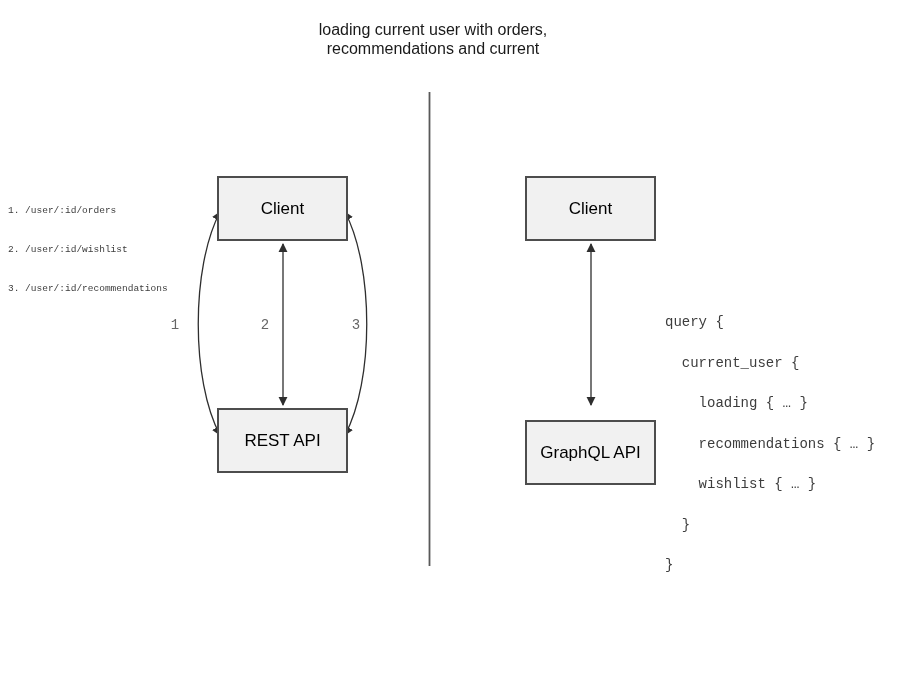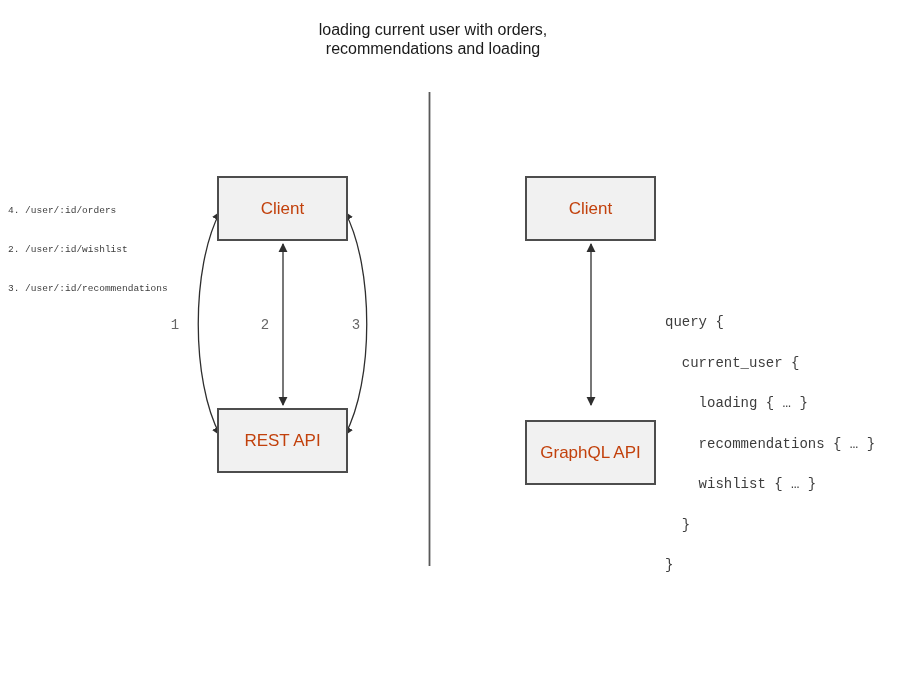--- a/index.html
+++ b/index.html
@@ -33,21 +33,21 @@
 
   .node {
     position: absolute;
     width: 131px; height: 65px;
     background: var(--box-fill);
     border: 2px solid var(--box-border);
     display: flex;
     align-items: center;
     justify-content: center;
     font-size: 17px;
-    color: #c2410c;
+    color: #000000;
     white-space: nowrap;
   }
   .client-left   { left: 217px; top: 176px; }
   .rest-api      { left: 217px; top: 408px; justify-content: center; }
   .client-right  { left: 525px; top: 176px; }
   .graphql-api   { left: 525px; top: 408px; margin-top: 12px; }
 
   .mono {
     font-family: "Liberation Mono", "DejaVu Sans Mono", monospace;
     white-space: pre;
@@ -94,25 +94,25 @@
   }
   .arrowhead { fill: var(--arrow-color); }
 </style>
 </head>
 <body>
 
 <div class="canvas">
 
   <div class="title">
     <div>loading current user with orders,</div>
-    <div>recommendations and loading</div>
+    <div>recommendations and current</div>
   </div>
 
   <div class="endpoints mono">
-    <div>4. /user/:id/orders</div>
+    <div>1. /user/:id/orders</div>
     <div>2. /user/:id/wishlist</div>
     <div>3. /user/:id/recommendations</div>
   </div>
 
   <svg class="overlay" viewBox="0 0 917 689" xmlns="http://www.w3.org/2000/svg">
     <defs>
       <marker id="ah" viewBox="0 0 10 10" refX="9" refY="5" markerWidth="7" markerHeight="7" orient="auto-start-reverse">
         <path d="M0,0 L10,5 L0,10 z" class="arrowhead"></path>
       </marker>
     </defs>

